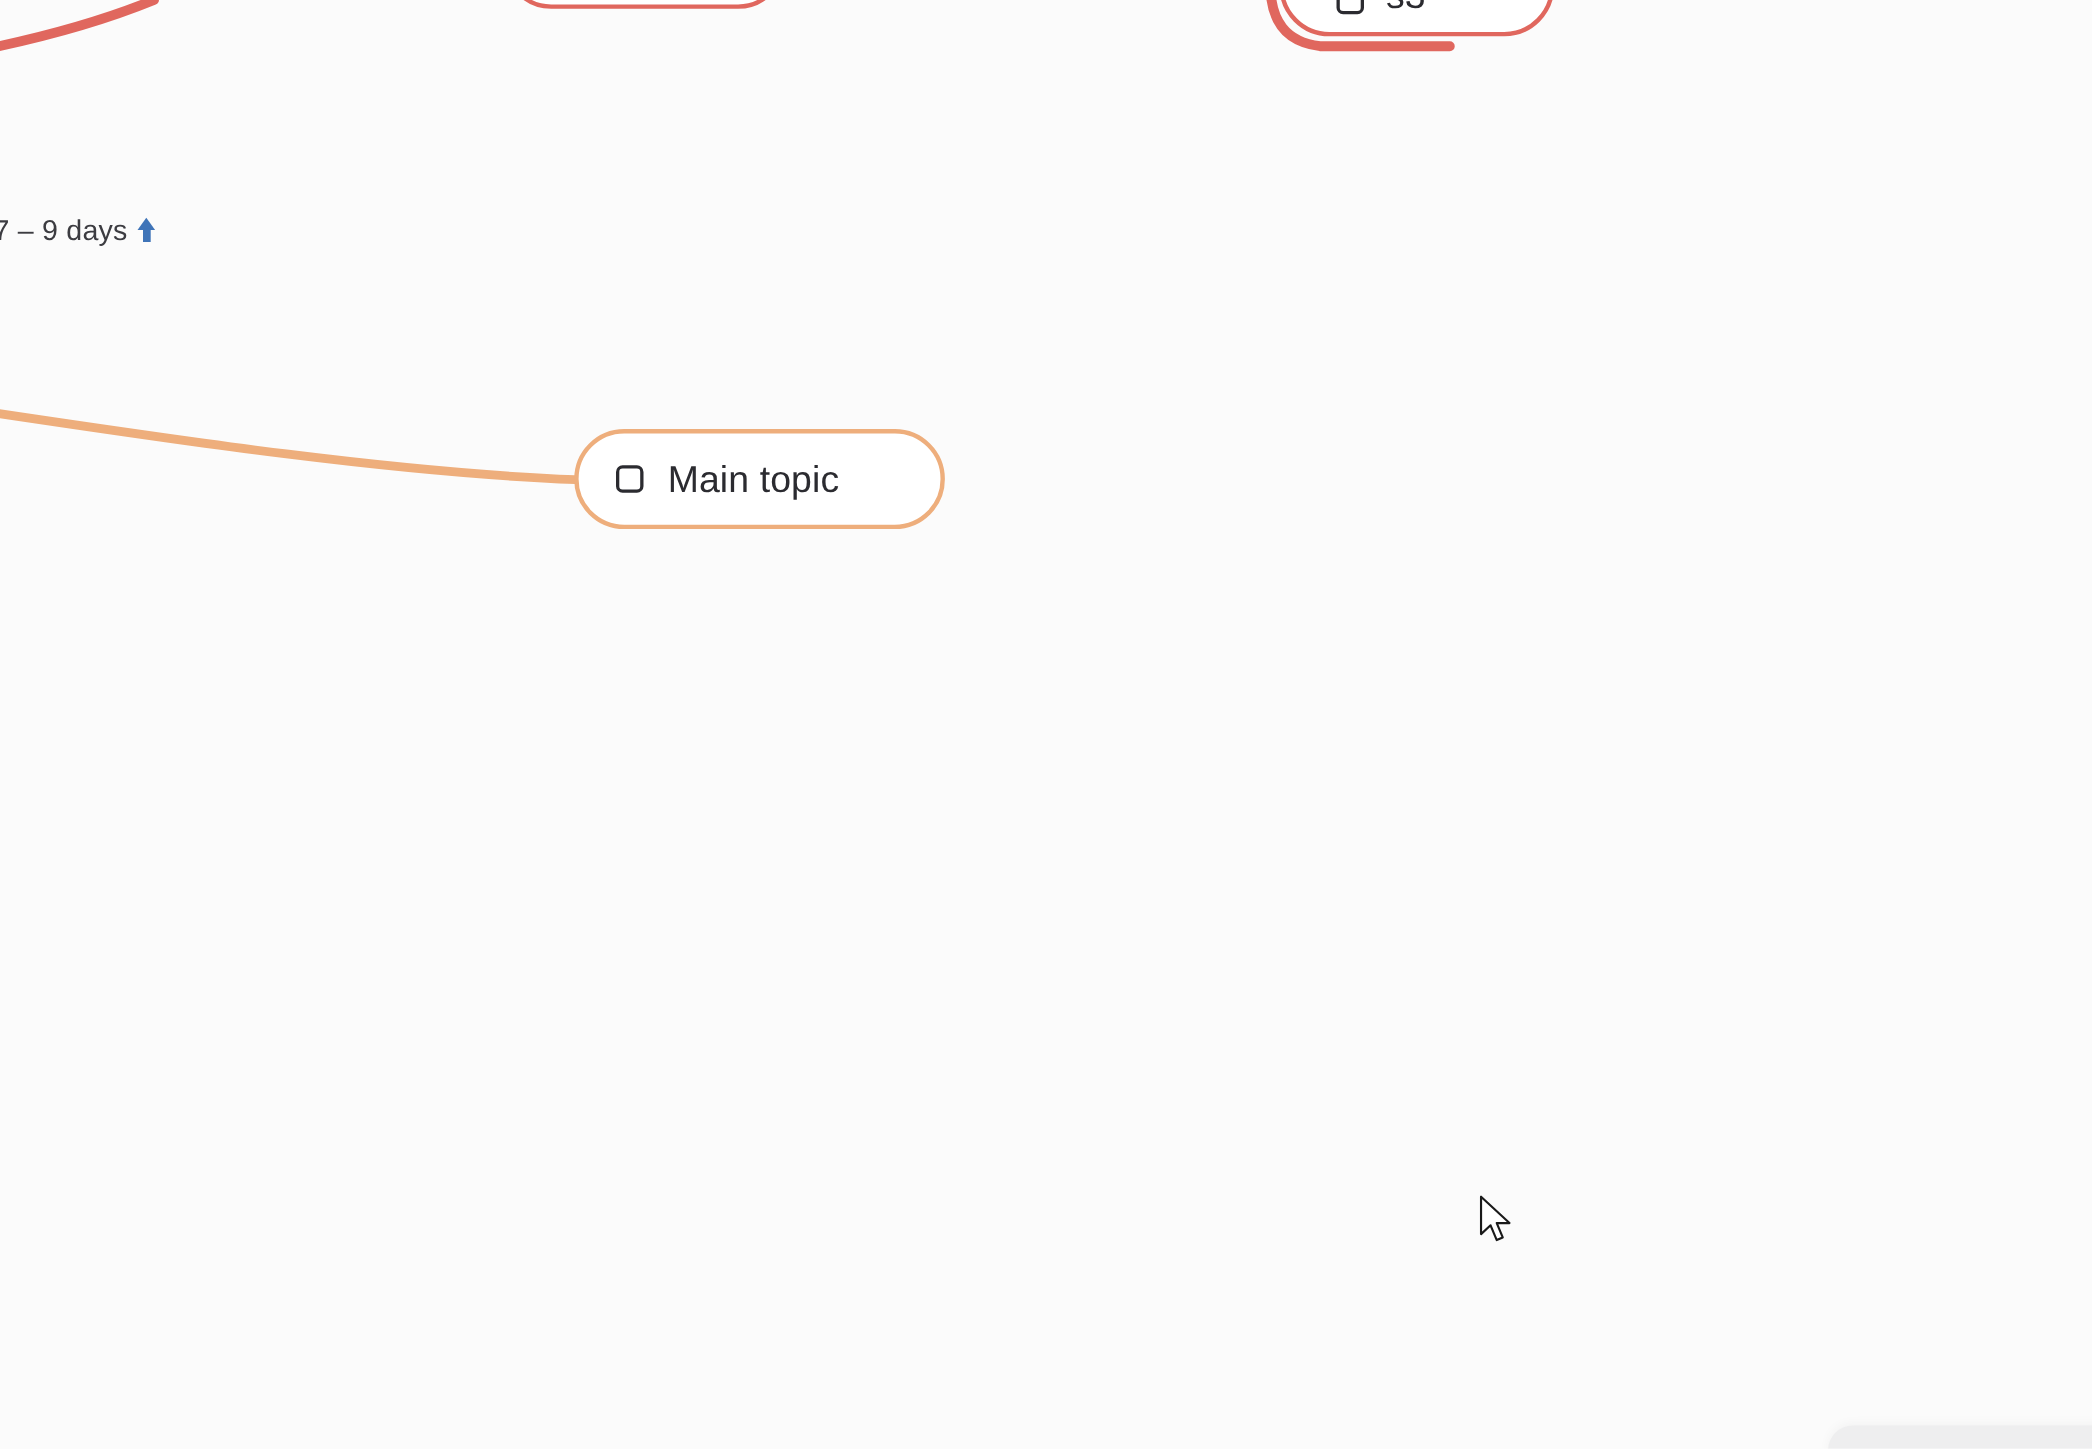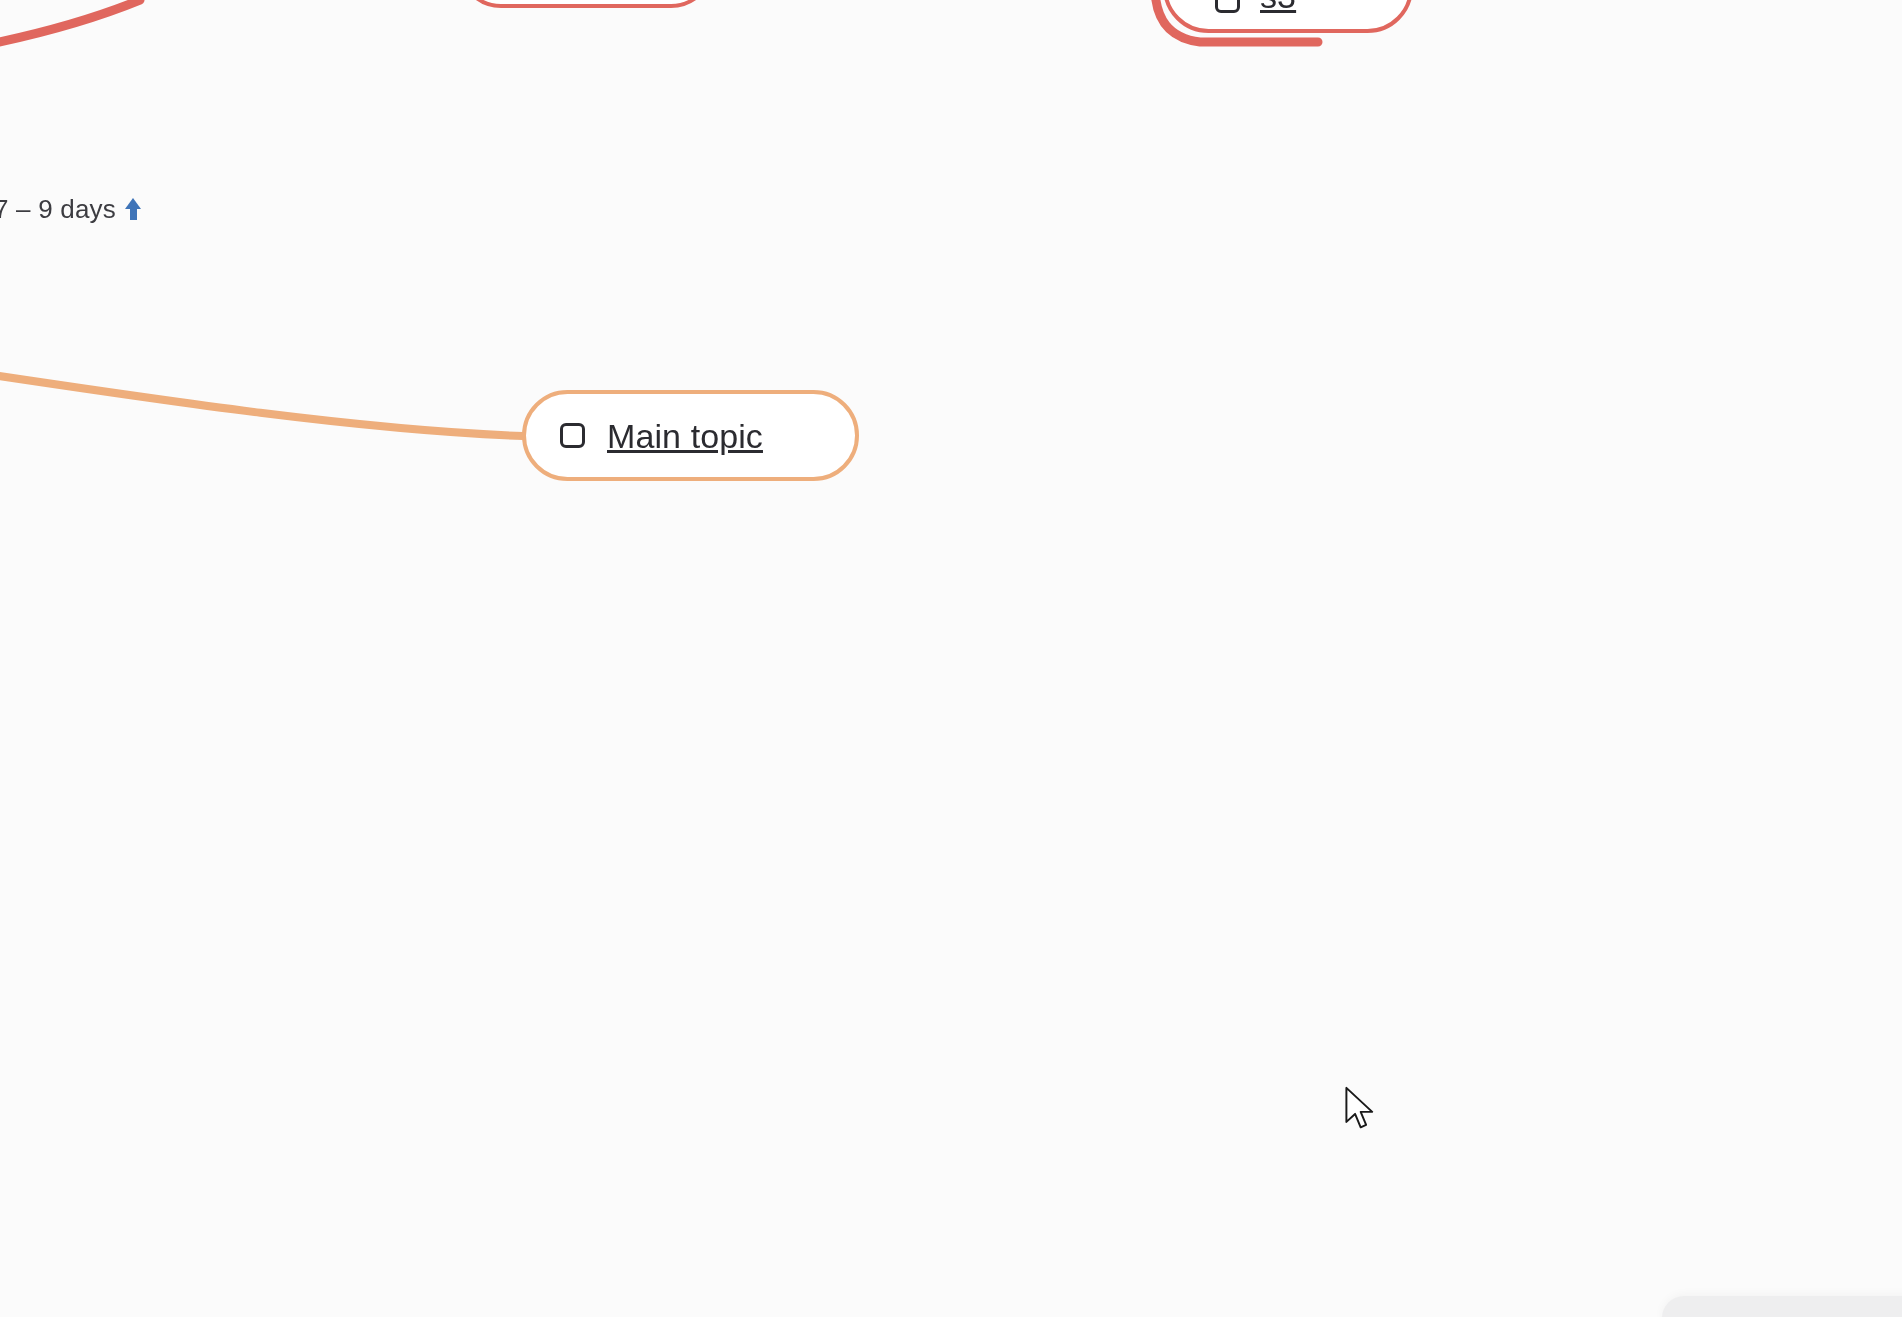--- a/index.html
+++ b/index.html
@@ -50,21 +50,20 @@
     white-space: nowrap;
     user-select: none;
   }
 
   .node-label {
     font-size: 34px;
     line-height: 1;
     letter-spacing: .1px;
     color: #2b2b30;
     font-weight: 400;
-    text-decoration: underline;
   }
 
   
   .checkbox {
     display: inline-block;
     flex: 0 0 auto;
     width: 25px;
     height: 25px;
     border: 3px solid #2b2b30;
     border-radius: 6px;

